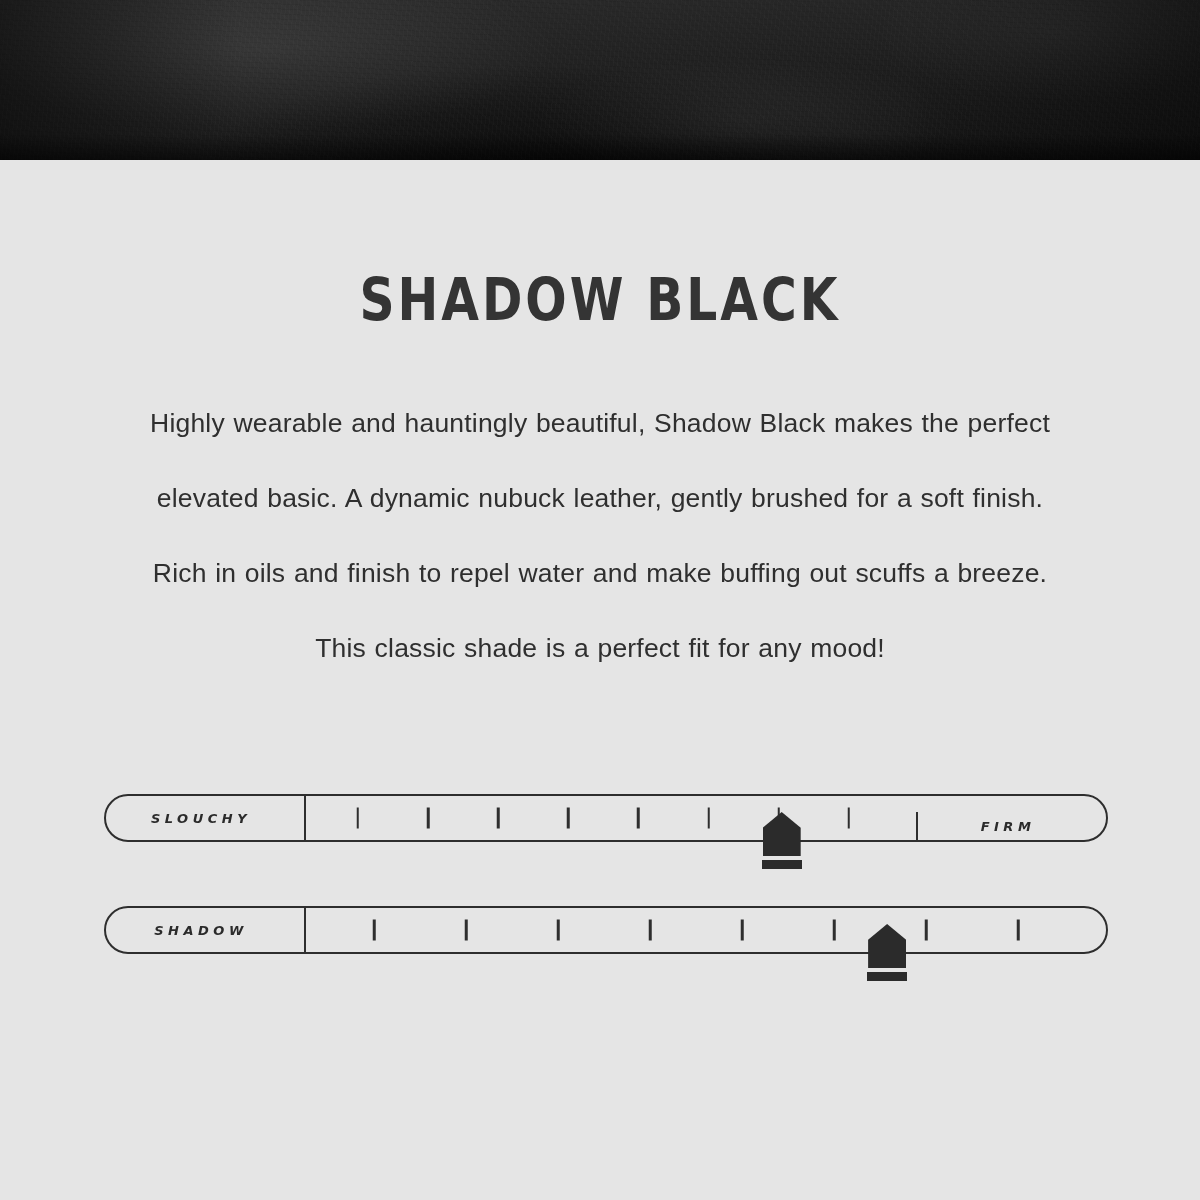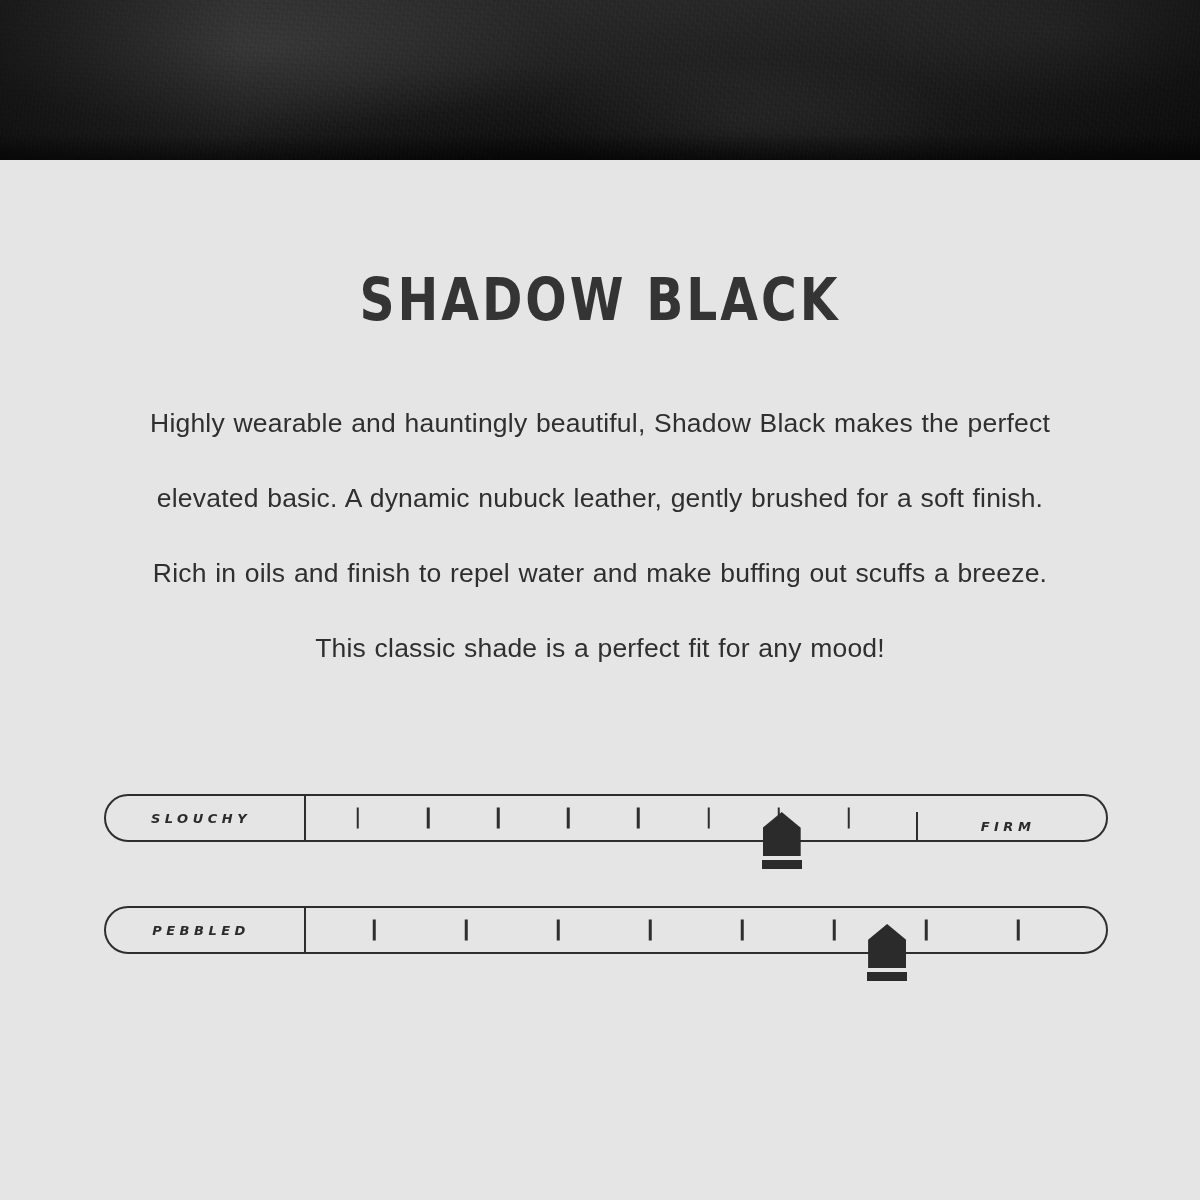--- a/index.html
+++ b/index.html
@@ -211,21 +211,21 @@
           <div class="slider-label right">FIRM</div>
         </div>
         <div class="marker" style="left:67.5%; top:18px;">
           <div class="head"></div>
           <div class="bar"></div>
         </div>
       </div>
 
       <div class="slider-wrap">
         <div class="slider">
-          <div class="slider-label left">PEBBLED</div>
+          <div class="slider-label left">SHADOW</div>
           <div class="slider-track">
             <span class="tick" style="left:8.5%"></span>
             <span class="tick" style="left:20.0%"></span>
             <span class="tick" style="left:31.5%"></span>
             <span class="tick" style="left:43.0%"></span>
             <span class="tick" style="left:54.5%"></span>
             <span class="tick" style="left:66.0%"></span>
             <span class="tick" style="left:77.5%"></span>
             <span class="tick" style="left:89.0%"></span>
           </div>

